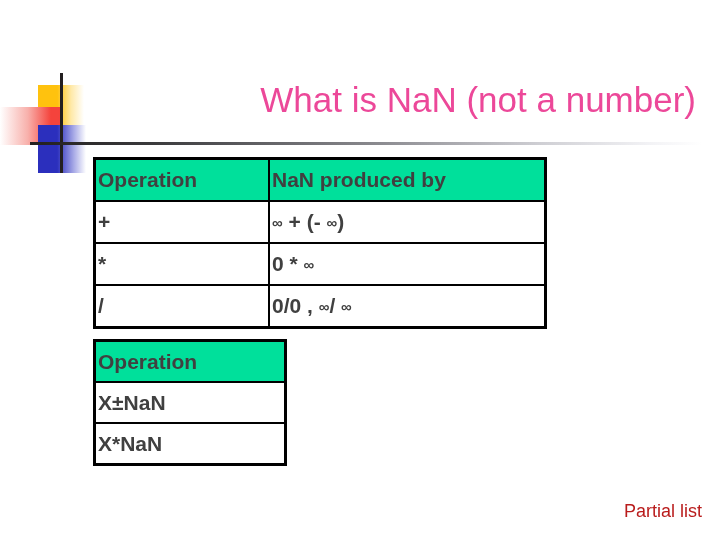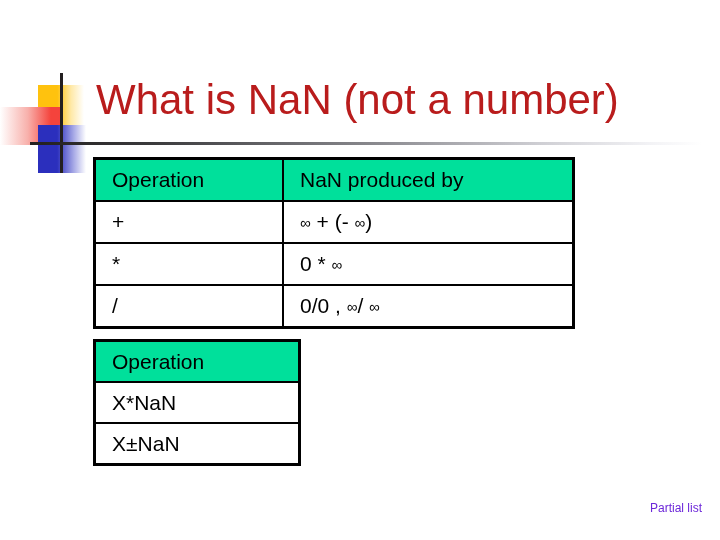--- a/index.html
+++ b/index.html
@@ -64,44 +64,45 @@
     height: 3px;
     background: linear-gradient(to right, #231f20 0%, #3a3a3c 18%, #8b8b90 52%, #cfcfd4 76%, #f2f2f5 92%, #ffffff 100%);
   }
 
   
   .title {
     position: absolute;
     left: 96px;
     top: 78px;
     width: 600px;
-    font-size: 42px;
+    font-size: 35px;
     line-height: 44px;
-    color: #b91c1c;
+    color: #ec4899;
     white-space: nowrap;
+    text-align: right;
   }
 
   
   table {
     border-collapse: collapse;
     position: absolute;
     table-layout: fixed;
   }
   table.data {
     border: 3px solid #000000;
   }
   table.data td,
   table.data th {
     border: 2px solid #000000;
-    padding: 2px 0 2px 16px;
+    padding: 2px 0 2px 2px;
     font-size: 21px;
-    font-weight: normal;
+    font-weight: bold;
     text-align: left;
     vertical-align: middle;
-    color: #000000;
+    color: #404040;
     background: #ffffff;
   }
   table.data th {
     background: #00e09b;
   }
 
   #table-operations {
     left: 93px;
     top: 157px;
     width: 448px;
@@ -118,22 +119,22 @@
 
   .inf {
     font-size: 15px;
     vertical-align: 1px;
   }
 
   .footnote {
     position: absolute;
     right: 18px;
     top: 501px;
-    font-size: 12px;
-    color: #6d28d9;
+    font-size: 18px;
+    color: #b91c1c;
   }
 </style>
 </head>
 <body>
 
 <div class="deco">
   <div class="deco-yellow"></div>
   <div class="deco-red"></div>
   <div class="deco-blue"></div>
   <div class="deco-vline"></div>
@@ -166,21 +167,21 @@
 </table>
 
 <table class="data" id="table-nan-ops">
   <thead>
     <tr>
       <th class="c1">Operation</th>
     </tr>
   </thead>
   <tbody>
     <tr>
-      <td class="c1">X*NaN</td>
+      <td class="c1">X±NaN</td>
     </tr>
     <tr>
-      <td class="c1">X±NaN</td>
+      <td class="c1">X*NaN</td>
     </tr>
   </tbody>
 </table>
 
 <div class="footnote">Partial list</div>
 
 </body></html>

